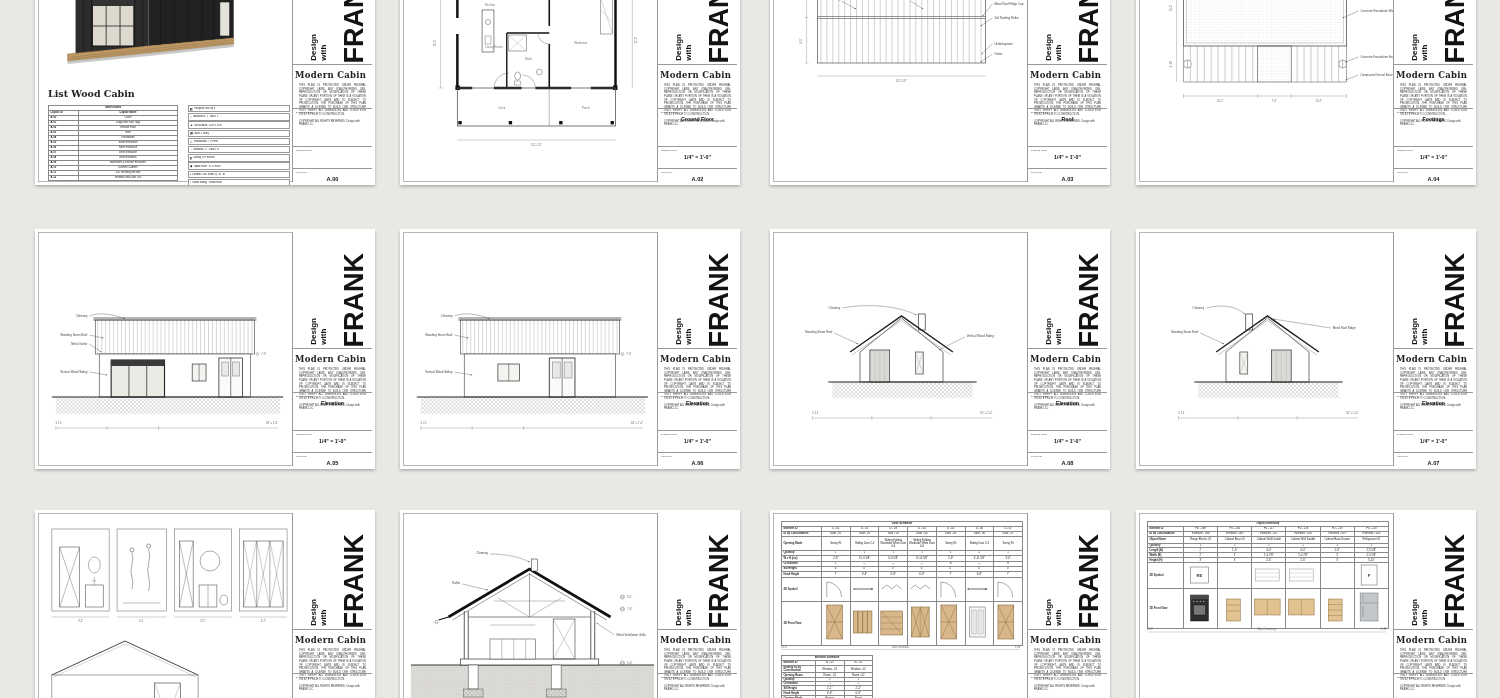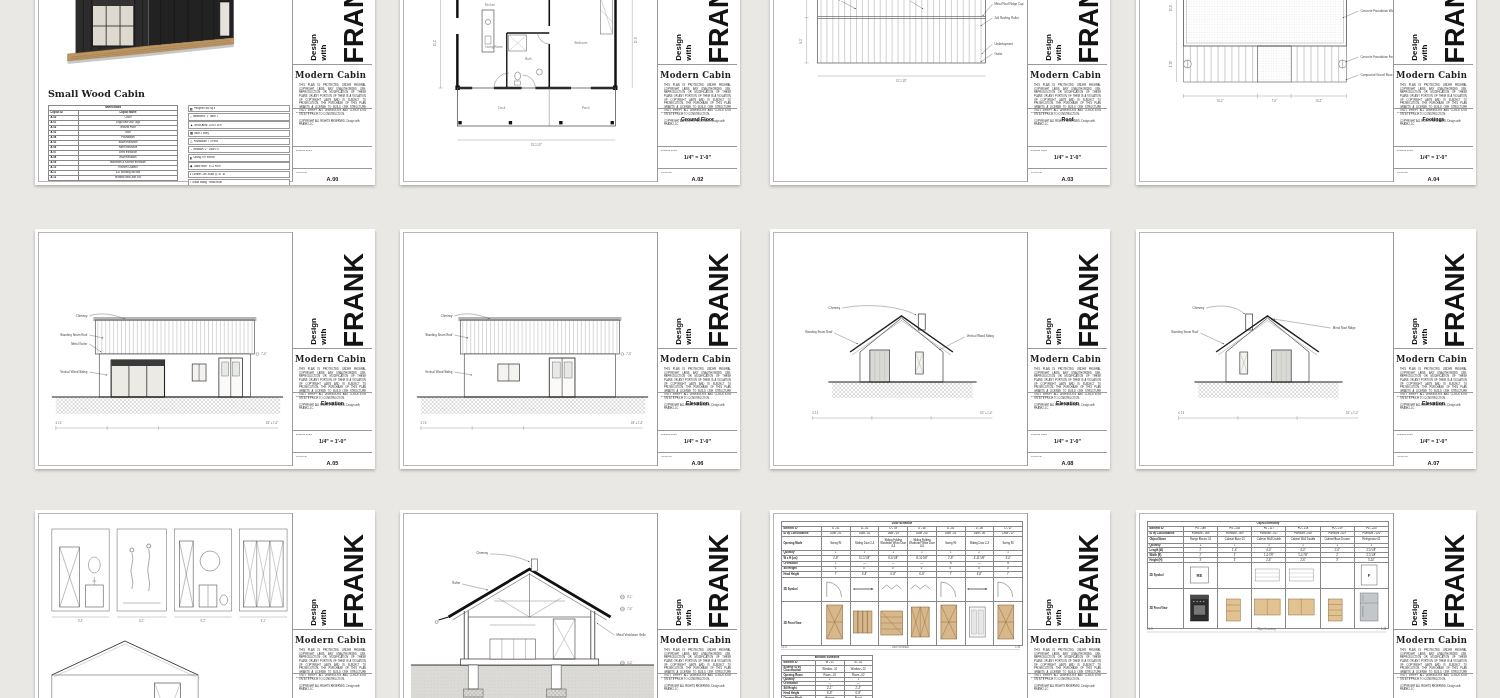--- a/index.html
+++ b/index.html
@@ -96,21 +96,21 @@
         <rect x="55" y="52" width="42" height="46" fill="#ded9cf" stroke="#111" stroke-width="1"></rect>
         <rect x="55" y="52" width="42" height="6" fill="#333"></rect>
         <path d="M69 58 V98 M83 58 V98 M55 78 H97" stroke="#222" stroke-width="0.8" fill="none"></path>
         <polygon points="112,32 198,42 198,90 112,98" fill="#222222"></polygon>
         <path d="M124 34 V97 M138 35 V96 M152 37 V95 M166 38 V93 M178 40 V92" stroke="#171717" stroke-width="0.7"></path>
         <rect x="184" y="54" width="10" height="34" fill="#e5e2dc" stroke="#0e0e0e" stroke-width="0.6"></rect>
         <polygon points="30,106 112,98 198,90 198,96 112,105 30,113" fill="#c0975f" stroke="#8a6b42" stroke-width="0.5"></polygon>
         <path d="M34 109 L194 92.5 M32 111 L196 94.5" stroke="#7d6f5c" stroke-width="0.4"></path>
         <polygon points="30,113 112,105 198,96 198,99 112,108 30,116" fill="#9b9b97" opacity="0.55"></polygon>
       </svg>
-      <div class="cover-title">Small Wood Cabin</div>
+      <div class="cover-title">List Wood Cabin</div>
       <div class="tbl cov-idx">
           <table class="sch">
             <colgroup>
               <col style="width: 30px;">
               <col>
             </colgroup>
             <tbody>
               <tr style="height: 5px;">
                 <td colspan="2" class="ttl">Sheet Index</td>
               </tr>

